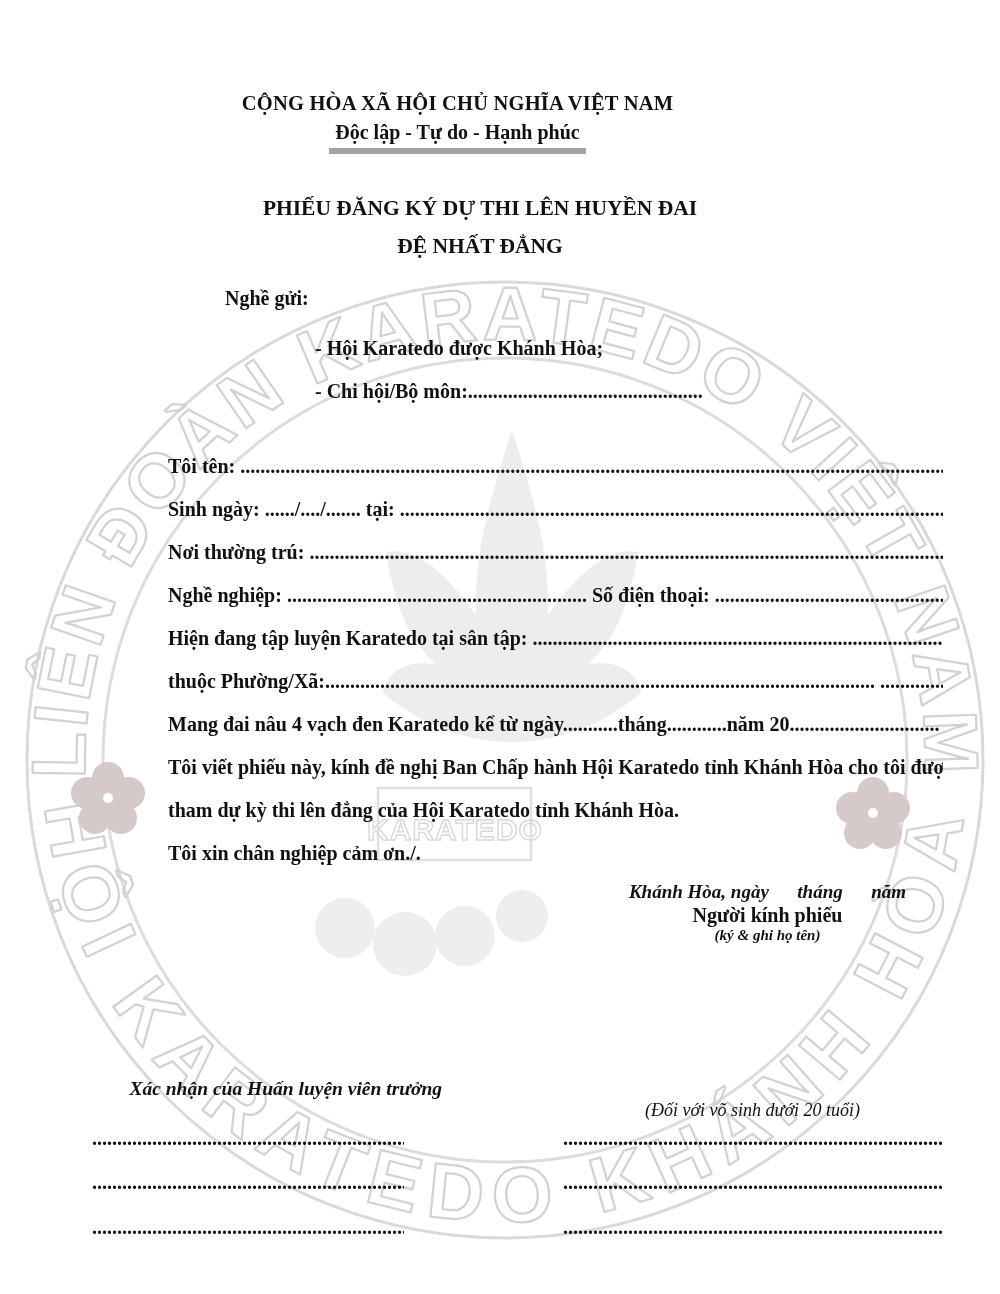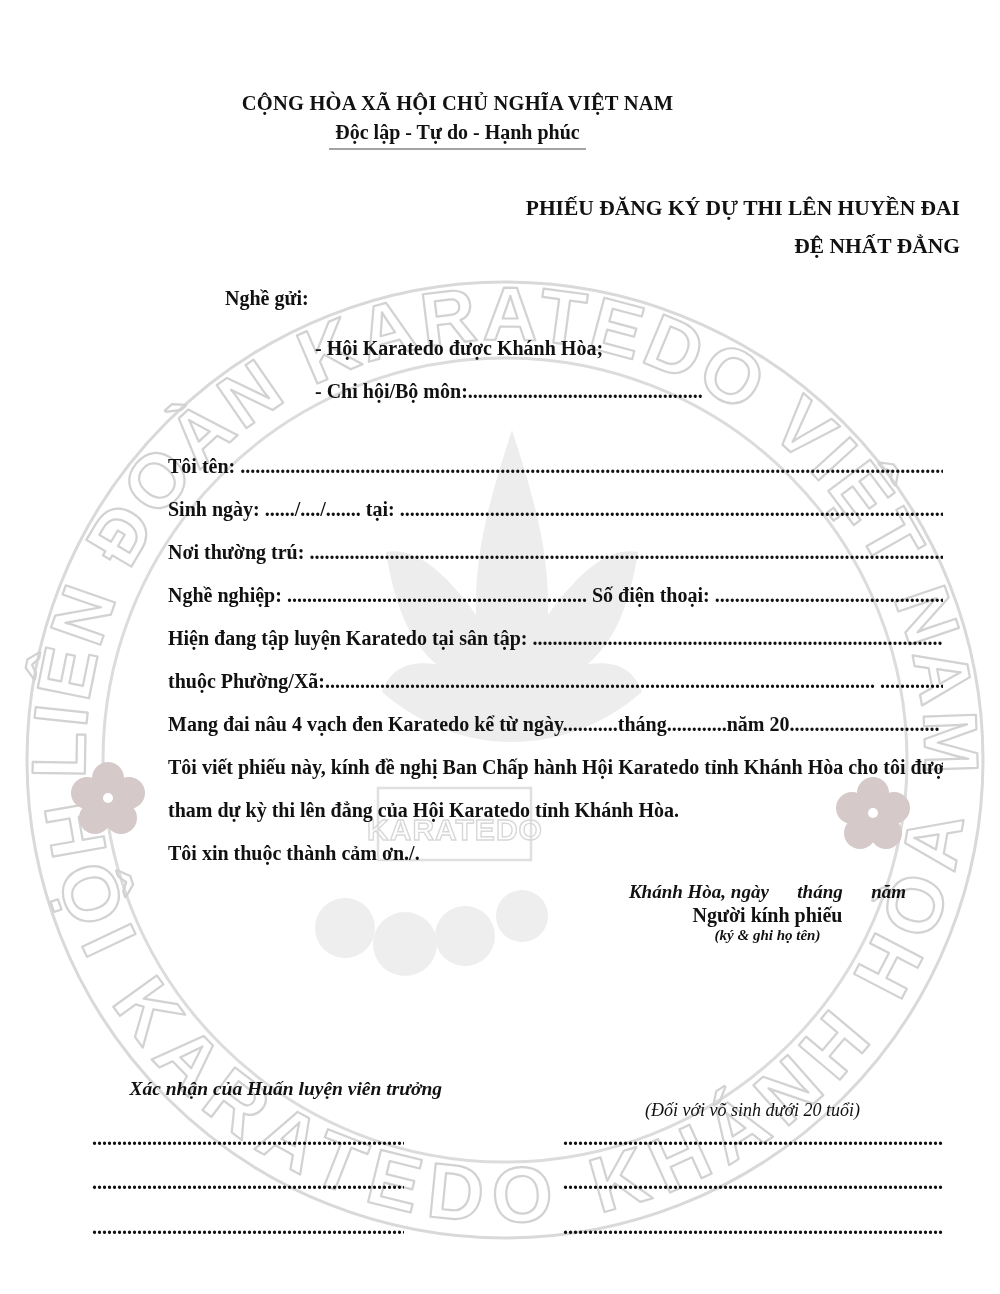--- a/index.html
+++ b/index.html
@@ -7,22 +7,22 @@
     position:relative;width:1000px;height:1294px;background:#ffffff;
     font-family:"Liberation Serif", serif;color:#111;overflow:hidden;
   }
   .wm{position:absolute;left:0;top:0;z-index:0;}
   .content{position:absolute;left:0;top:0;width:960px;height:1294px;z-index:1;}
 
   .nat-title{position:absolute;top:92px;left:0;width:915px;text-align:center;
     font-size:20.5px;font-weight:bold;letter-spacing:.2px;}
   .nat-motto-wrap{position:absolute;top:121px;left:0;width:915px;text-align:center;}
   .nat-motto{display:inline-block;font-size:20px;font-weight:bold;
-    border-bottom:2px solid #a3a3a3;padding:0 6px 4px 6px;}
-  .form-title{position:absolute;top:189px;left:0;width:960px;text-align:right;
+    border-bottom:6px solid #a3a3a3;padding:0 6px 4px 6px;}
+  .form-title{position:absolute;top:189px;left:0;width:960px;text-align:center;
     font-size:21.5px;font-weight:bold;line-height:38px;}
 
   .recip-label{position:absolute;left:225px;top:287px;font-size:20px;font-weight:bold;}
   .recip-lines{position:absolute;left:315px;top:327px;font-size:20px;font-weight:bold;line-height:42.5px;}
 
   .fields{position:absolute;left:168px;top:451px;width:775px;}
   .fline{height:43px;line-height:31px;white-space:nowrap;overflow:hidden;
     font-size:20px;font-weight:bold;}
 
   .signature{position:absolute;left:620px;top:881px;width:295px;text-align:center;}
@@ -116,21 +116,21 @@
     <div class="fields">
       <div class="fline">Tôi tên: ......................................................................................................................................................................</div>
       <div class="fline">Sinh ngày: ....../..../....... tại: ........................................................................................................................</div>
       <div class="fline">Nơi thường trú: ...........................................................................................................................................</div>
       <div class="fline">Nghề nghiệp: ............................................................ Số điện thoại: ..................................................</div>
       <div class="fline">Hiện đang tập luyện Karatedo tại sân tập: ..........................................................................................</div>
       <div class="fline">thuộc Phường/Xã:.............................................................................................................. .........................</div>
       <div class="fline">Mang đai nâu 4 vạch đen Karatedo kể từ ngày...........tháng............năm 20..............................</div>
       <div class="fline">Tôi viết phiếu này, kính đề nghị Ban Chấp hành Hội Karatedo tỉnh Khánh Hòa cho tôi được</div>
       <div class="fline">tham dự kỳ thi lên đẳng của Hội Karatedo tỉnh Khánh Hòa.</div>
-      <div class="fline">Tôi xin thuộc thành cảm ơn./.</div>
+      <div class="fline">Tôi xin chân nghiệp cảm ơn./.</div>
     </div>
 
     <div class="signature">
       <div class="sig-place">Khánh Hòa, ngày      tháng      năm</div>
       <div class="sig-role">Người kính phiếu</div>
       <div class="sig-note">(ký &amp; ghi họ tên)</div>
     </div>
 
     <div class="confirm-title-left">Xác nhận của Huấn luyện viên trưởng</div>
     <div class="confirm-sub-right">(Đối với võ sinh dưới 20 tuổi)</div>

